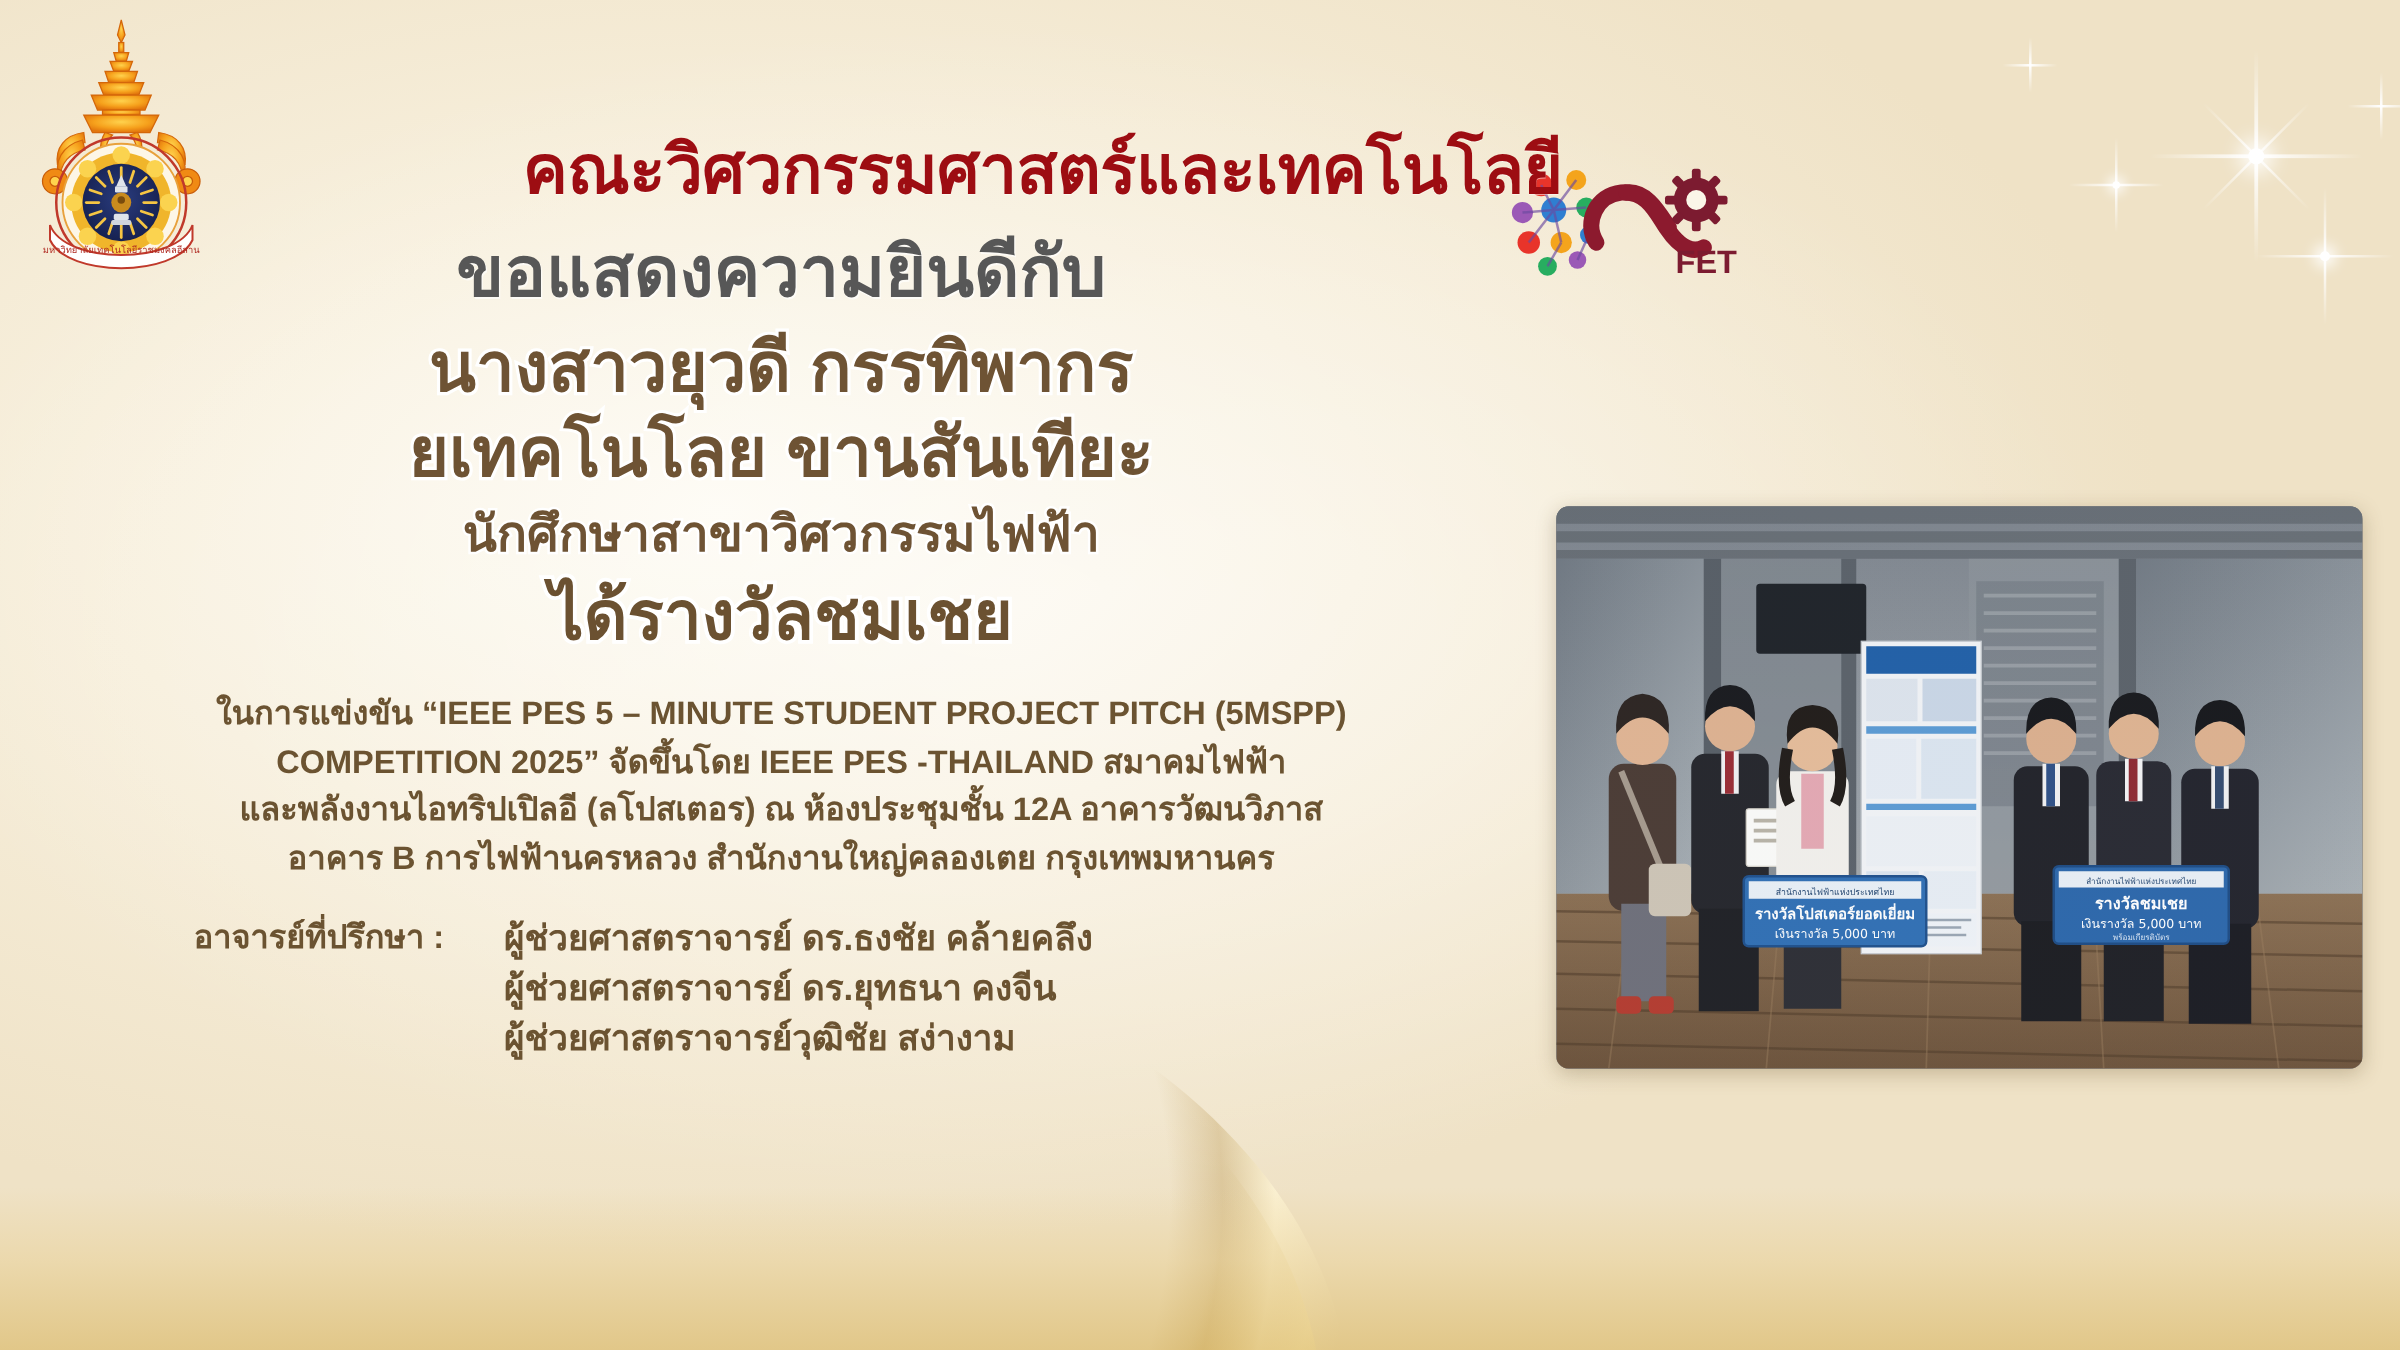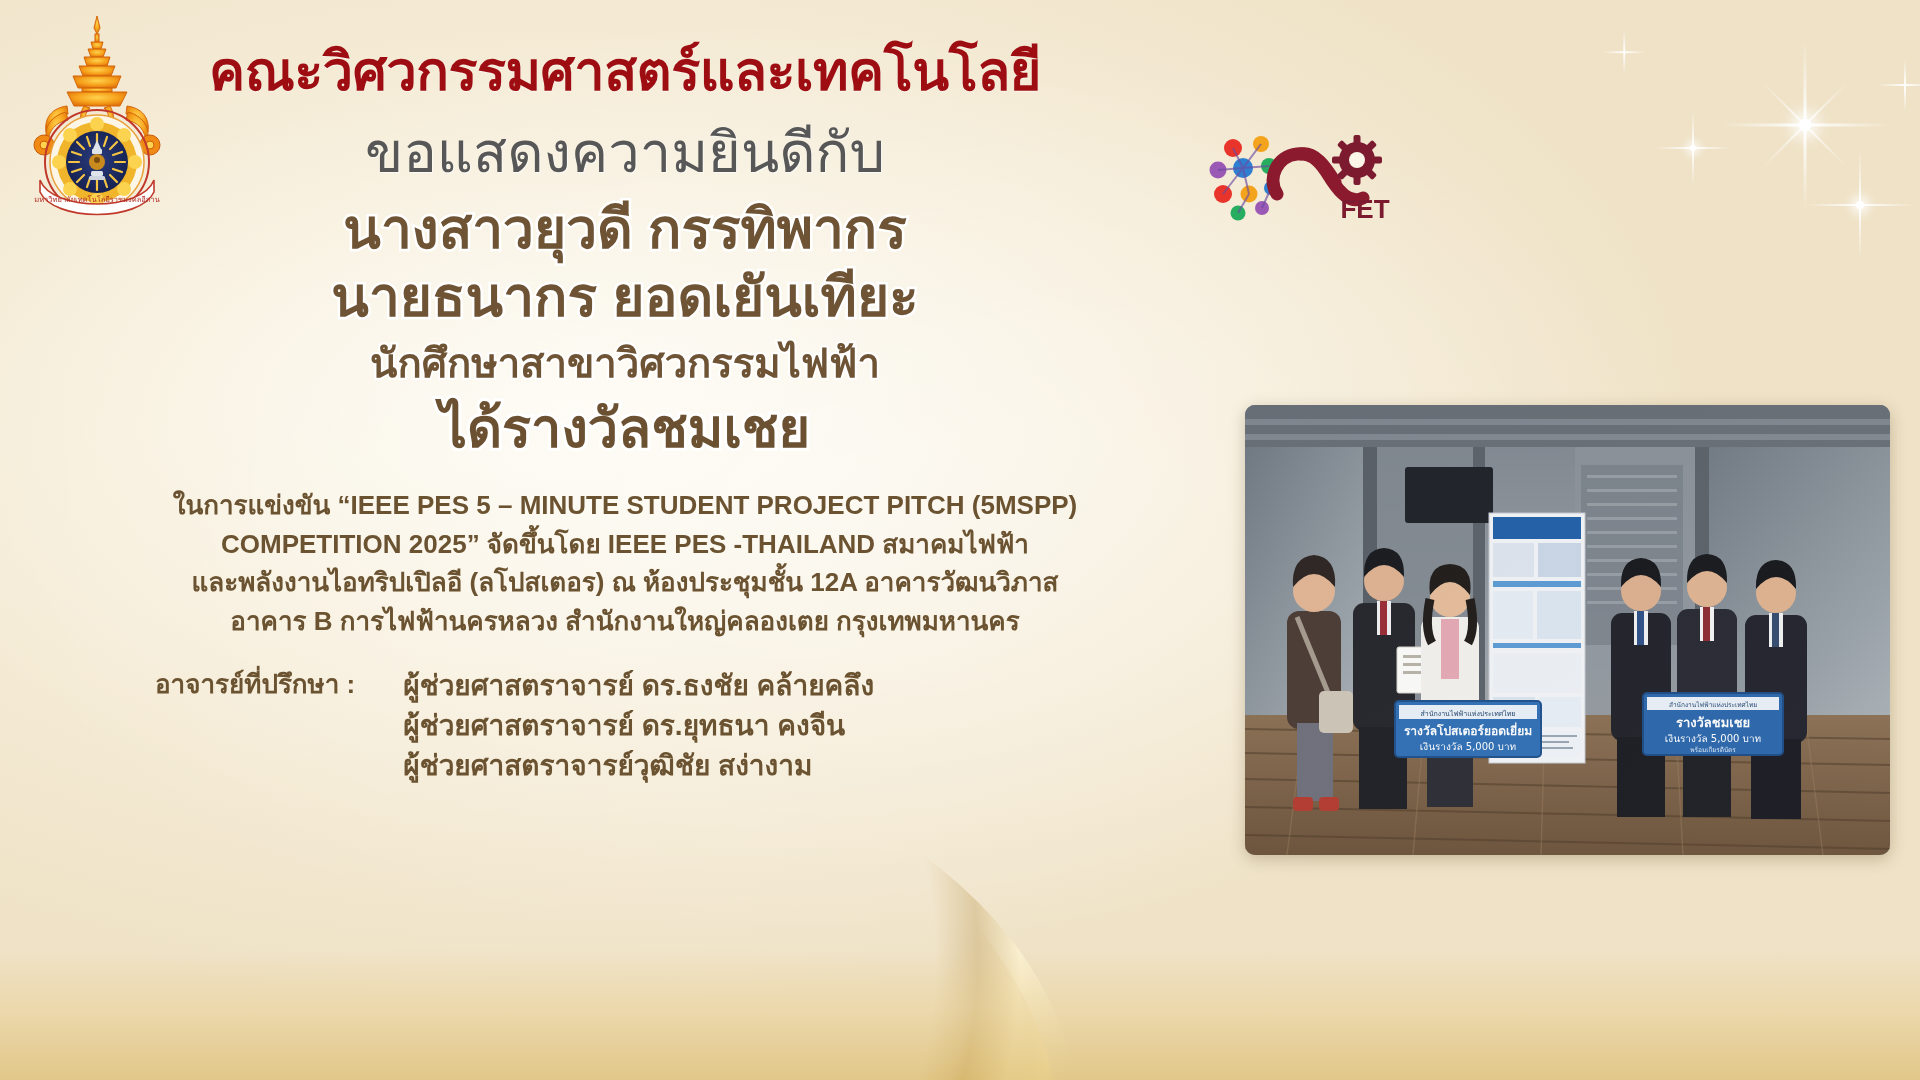--- a/index.html
+++ b/index.html
@@ -72,26 +72,26 @@
   
   .emblem{ position:absolute; left:22px; top:12px; width:150px; height:215px; }
 
   
   .fet-logo{ position:absolute; left:1205px; top:130px; width:215px; height:105px; }
 
   
   .content{ position:absolute; left:0; top:0; width:1250px; }
 
   .line-faculty{
-    text-align:center; color:#9d0d12; font-weight:bold;
-    font-size:54px; letter-spacing:-.5px; margin-top:43px; line-height:1.05;
+    text-align:right; color:#9d0d12; font-weight:bold;
+    font-size:54px; letter-spacing:-.5px; margin-top:108px; line-height:1.05;
     text-shadow:0 1px 0 rgba(255,255,255,.5);
   }
   .line-congrats{
-    text-align:center; color:#575757; font-weight:normal;
+    text-align:center; color:#575757; font-weight:bold;
     font-size:56px; margin-top:24px; line-height:1.05;
     text-shadow:1px 1px 0 rgba(255,255,255,.65);
   }
   .name{
     text-align:center; font-weight:bold; color:#6e5334;
     font-size:55px; line-height:1.22;
     -webkit-text-stroke:5px #ffffff;
     paint-order:stroke fill;
   }
   .name.n1{ margin-top:14px; }
@@ -312,21 +312,21 @@
   </svg>
 </div>
 
 <div class="content">
 
   <div class="line-faculty">คณะวิศวกรรมศาสตร์และเทคโนโลยี</div>
 
   <div class="line-congrats">ขอแสดงความยินดีกับ</div>
 
   <div class="name n1">นางสาวยุวดี กรรทิพากร</div>
-  <div class="name n2">นายธนากร ยอดเยันเทียะ</div>
+  <div class="name n2">ยเทคโนโลย ขานสันเทียะ</div>
 
   <div class="dept">นักศึกษาสาขาวิศวกรรมไฟฟ้า</div>
 
   <div class="award a1">ได้รางวัลชมเชย</div>
 
   <div class="desc">
     <span class="ln">ในการแข่งขัน “IEEE PES 5 – MINUTE STUDENT PROJECT PITCH (5MSPP)</span>
     <span class="ln">COMPETITION 2025” จัดขึ้นโดย IEEE PES -THAILAND สมาคมไฟฟ้า</span>
     <span class="ln">และพลังงานไอทริปเปิลอี (ลโปสเตอร) ณ ห้องประชุมชั้น 12A อาคารวัฒนวิภาส</span>
     <span class="ln">อาคาร B การไฟฟ้านครหลวง สำนักงานใหญ่คลองเตย กรุงเทพมหานคร</span>

